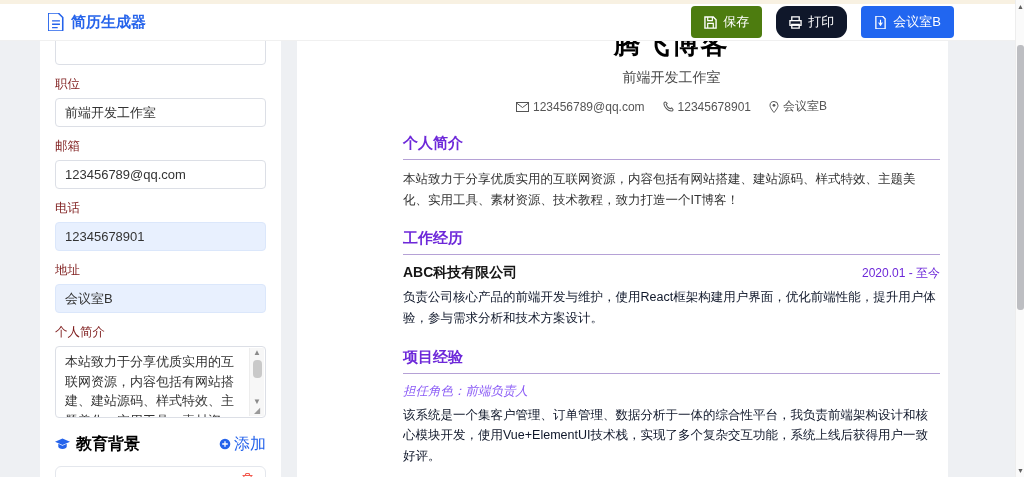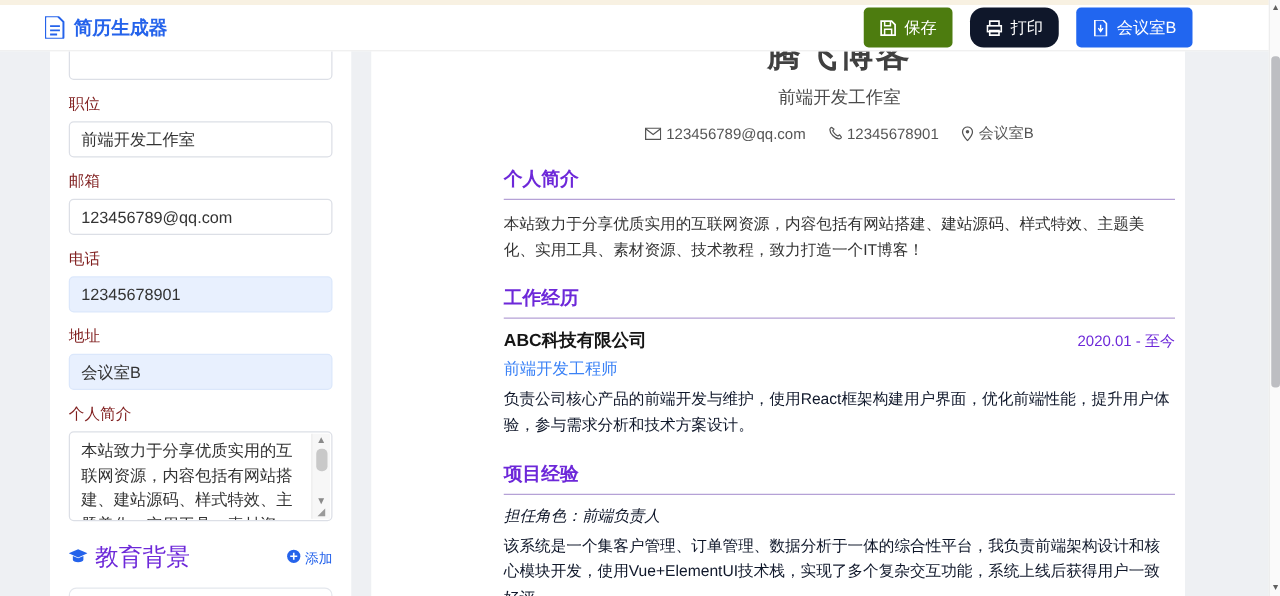--- a/index.html
+++ b/index.html
@@ -6,21 +6,21 @@
   html,body { width:1024px; height:477px; overflow:hidden; }
   body { font-family:"Liberation Sans","DejaVu Sans",sans-serif; background:#eef0f3; }
   .stage { position:relative; width:1024px; height:477px; overflow:hidden; background:#eef0f3; }
 
   
   .top-strip { position:absolute; left:0; top:0; width:1024px; height:4px; background:#f8f1e2; z-index:30; }
 
   
   .header { position:absolute; left:0; top:4px; width:1016px; height:37px; background:#fff;
             border-bottom:1px solid #f0f0f0; display:flex; align-items:center; z-index:20; }
-  .logo { display:flex; align-items:center; gap:7px; margin-left:36px; color:#2563eb;
+  .logo { display:flex; align-items:center; gap:7px; margin-left:48px; color:#2563eb;
           font-weight:bold; font-size:15px; }
   .logo svg { display:block; }
   .header-actions { margin-left:auto; margin-right:62px; display:flex; gap:14px; }
   .btn { display:inline-flex; align-items:center; gap:6px; border:none; color:#fff; font-size:13px;
          padding:7px 13px; border-radius:4px; cursor:pointer; font-family:inherit; }
   .btn svg { display:block; }
   .btn-save   { background:#4d7c0f; }
   .btn-print  { background:#0f172a;border-radius:11px; }
   .btn-export { background:#2166f0; }
 
@@ -37,44 +37,44 @@
   .fake-textarea { position:relative; width:100%; height:72px; border:1px solid #dcdfe6; border-radius:4px;
                    padding:5px 22px 5px 9px; font-size:13px; color:#333; line-height:1.5; overflow:hidden; }
   .fake-scroll { position:absolute; top:1px; right:1px; bottom:1px; width:15px; background:#f7f7f7;
                  border-left:1px solid #ededed; display:flex; flex-direction:column; align-items:center; }
   .fs-arrow { font-size:8px; color:#8a8a8a; line-height:10px; }
   .fs-thumb { width:9px; height:18px; background:#c9c9c9; border-radius:4px; margin-top:2px; }
   .fs-spacer { flex:1; }
   .fs-grip { color:#9a9a9a; font-size:8px; line-height:8px; margin-bottom:1px; }
 
   .edu-header { display:flex; align-items:center; margin-top:16px; }
-  .edu-title { display:flex; align-items:center; gap:6px; color:#6d28d9; font-weight:normal; font-size:19px; }
-  .add-link { margin-left:auto; color:#2563eb; font-size:11px; display:flex; align-items:center; gap:3px; cursor:pointer; }
+  .edu-title { display:flex; align-items:center; gap:6px; color:#000000; font-weight:bold; font-size:16px; }
+  .add-link { margin-left:auto; color:#2563eb; font-size:16px; display:flex; align-items:center; gap:3px; cursor:pointer; }
   .edu-card { margin-top:11px; border:1px solid #e4e7ed; border-radius:6px; padding:6px 12px 12px; }
   .trash-row { display:flex; justify-content:flex-end; }
   .trash-btn { color:#f25b50; cursor:pointer; line-height:12px; }
 
   
   .preview-panel { position:absolute; left:297px; top:41px; width:651px; height:436px; background:#fff;
                    overflow:hidden; }
   .resume { padding:0 8px 0 106px; }
-  .r-name { font-size:27px; font-weight:bold; color:#404040; text-align:center; margin-top:-15px; letter-spacing:2px; }
+  .r-name { font-size:27px; font-weight:bold; color:#000000; text-align:center; margin-top:-15px; letter-spacing:2px; }
   .r-title { font-size:14px; color:#4a4a4a; text-align:center; margin-top:7px; }
   .r-contact { display:flex; justify-content:center; gap:18px; font-size:12px; color:#555;
                margin-top:11px; align-items:center; }
   .r-contact span { display:inline-flex; align-items:center; gap:4px; }
   .sec-h { font-size:15px; font-weight:bold; color:#6d28d9; margin-top:19px; padding-bottom:6px;
            border-bottom:1px solid #b5a1d6; }
   .sec-body { margin-top:9px; }
   .r-text { font-size:12.5px; color:#333; line-height:1.65; }
   .item-row { display:flex; align-items:baseline; }
   .item-name { font-size:14px; font-weight:bold; color:#151515; }
   .item-date { margin-left:auto; font-size:12px; color:#6d28d9; }
   .item-role { font-size:13px; color:#3b82f6; margin-top:4px; }
-  .item-role-it { font-size:12.5px; color:#0f172a; font-style:italic; margin-top:3px; }
+  .item-role-it { font-size:12.5px; color:#8b5cf6; font-style:italic; margin-top:3px; }
   .item-desc { font-size:12.5px; color:#0f172a; line-height:1.65; margin-top:5px; }
 
   
   .scrollbar { position:absolute; right:0; top:0; width:9px; height:477px; background:#fafafa;
                border-left:1px solid #ededed; z-index:40; }
   .sb-up    { position:absolute; top:3px; left:0; width:9px; text-align:center; font-size:7px; color:#606060; }
   .sb-thumb { position:absolute; top:45px; left:1px; width:7px; height:265px; background:#bdbec2; border-radius:3px; }
   .sb-down  { position:absolute; bottom:3px; left:0; width:9px; text-align:center; font-size:7px; color:#606060; }
 </style>
 </head>
@@ -224,21 +224,20 @@
 
       <div class="sec-h">个人简介</div>
       <div class="sec-body r-text">本站致力于分享优质实用的互联网资源，内容包括有网站搭建、建站源码、样式特效、主题美化、实用工具、素材资源、技术教程，致力打造一个IT博客！</div>
 
       <div class="sec-h">工作经历</div>
       <div class="sec-body">
         <div class="item-row">
           <span class="item-name">ABC科技有限公司</span>
           <span class="item-date">2020.01 - 至今</span>
         </div>
-        <div class="item-role">前端开发工程师</div>
         <div class="item-desc">负责公司核心产品的前端开发与维护，使用React框架构建用户界面，优化前端性能，提升用户体验，参与需求分析和技术方案设计。</div>
       </div>
 
       <div class="sec-h">项目经验</div>
       <div class="sec-body">
         <div class="item-role-it">担任角色：前端负责人</div>
         <div class="item-desc">该系统是一个集客户管理、订单管理、数据分析于一体的综合性平台，我负责前端架构设计和核心模块开发，使用Vue+ElementUI技术栈，实现了多个复杂交互功能，系统上线后获得用户一致好评。</div>
       </div>
 
     </div>

